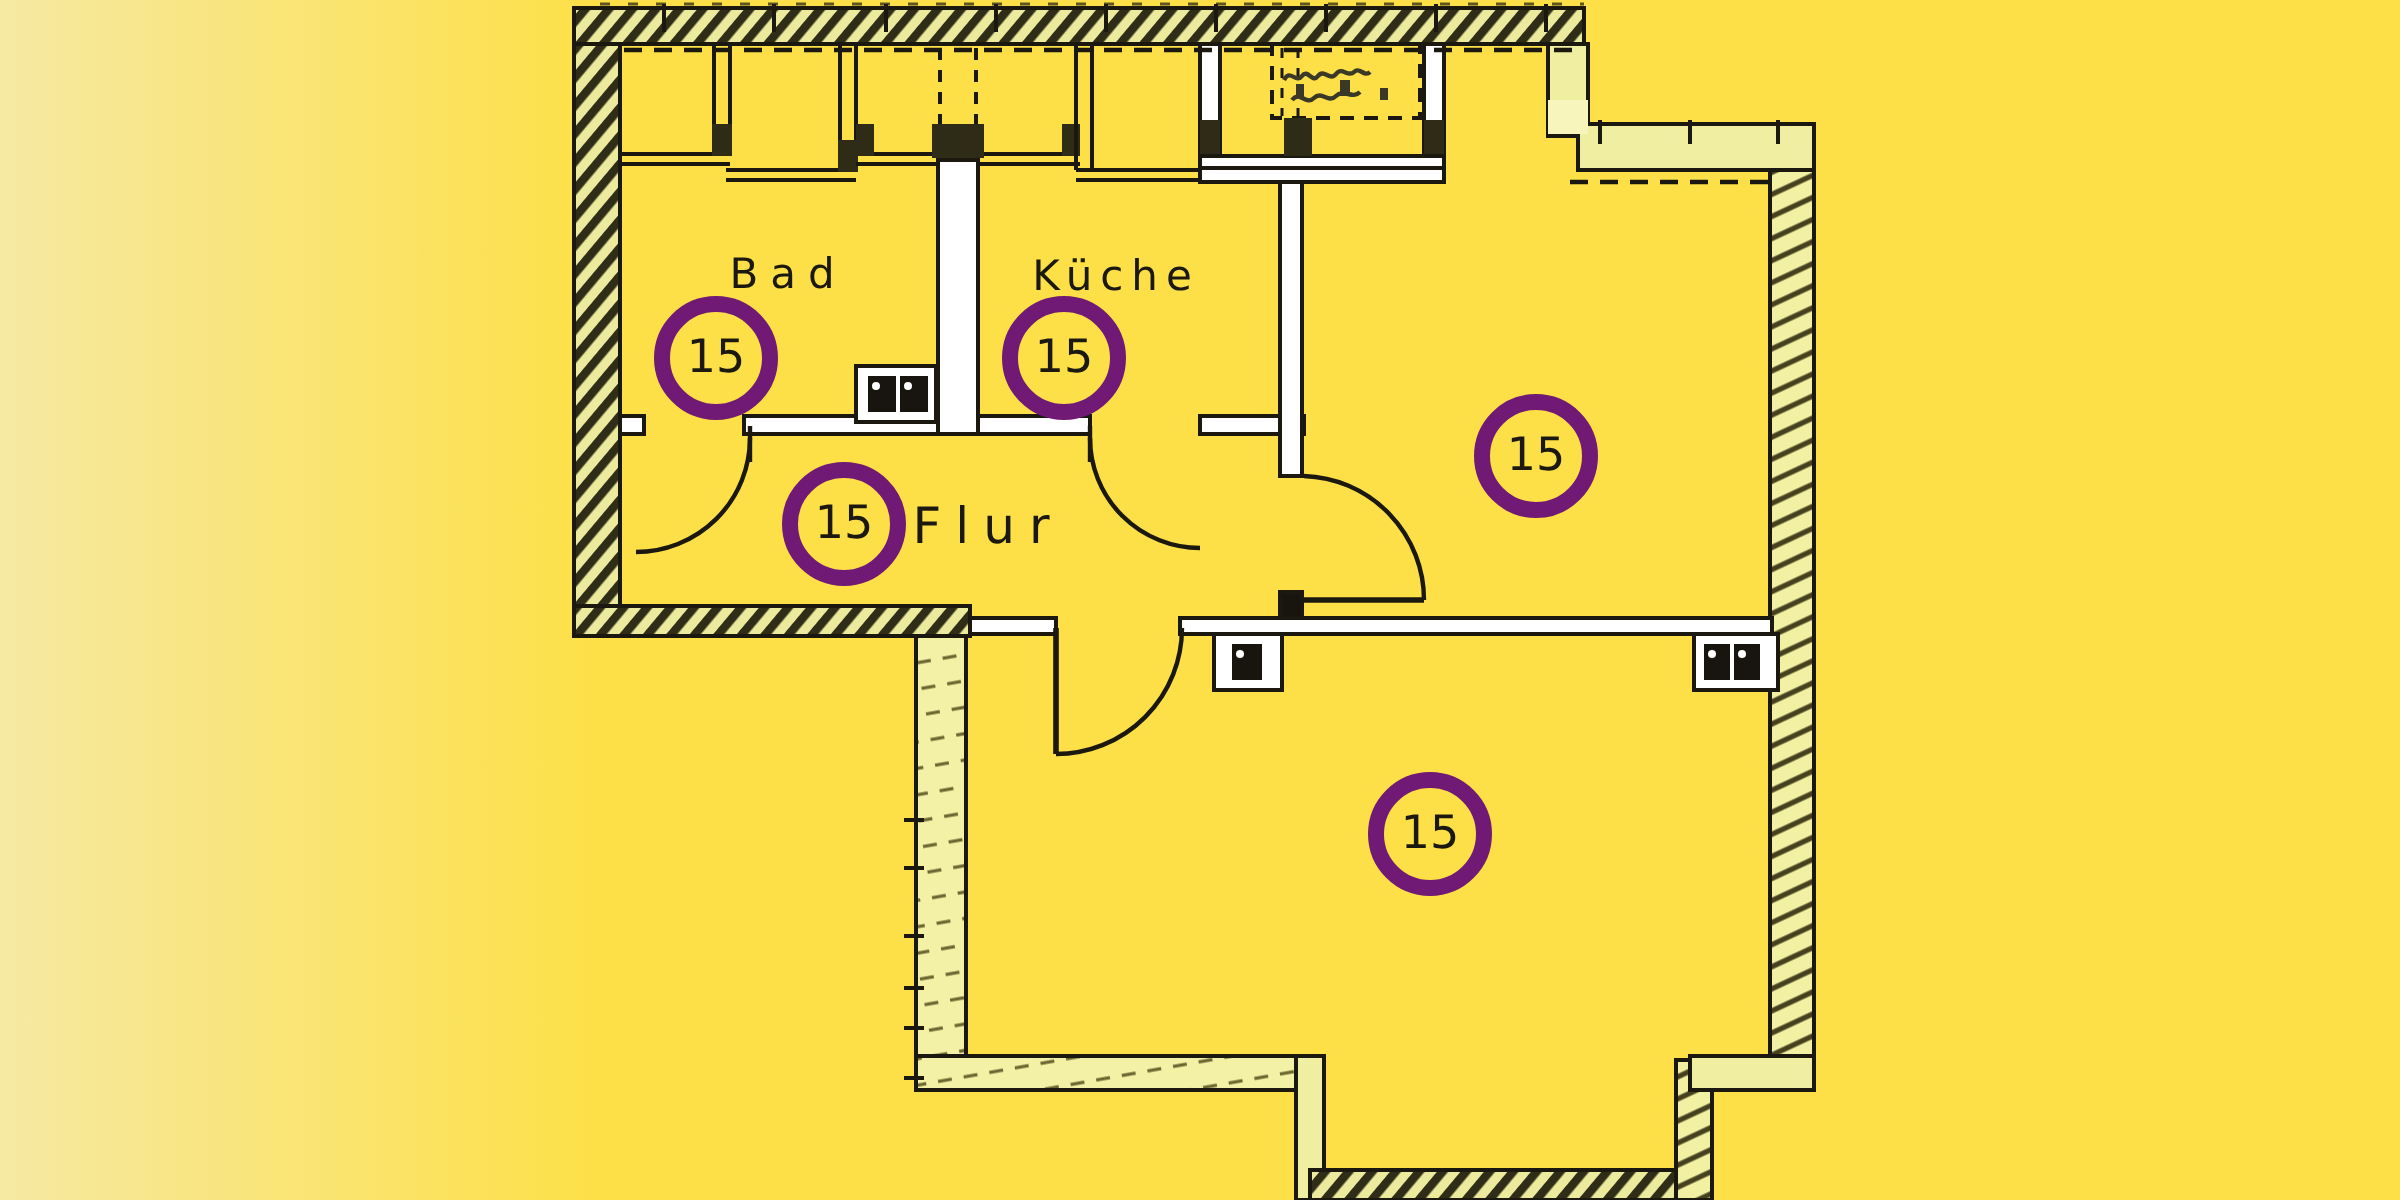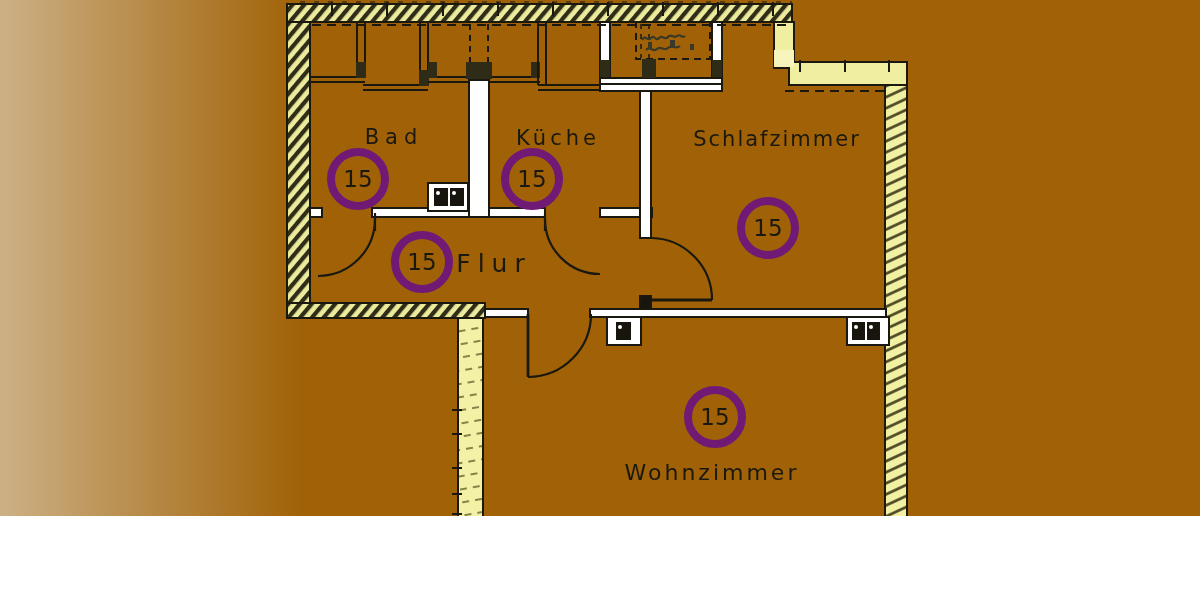--- a/index.html
+++ b/index.html
@@ -1,18 +1,18 @@
 <!DOCTYPE html>
 <html><head>
 <meta charset="utf-8">
 <style>
   html,body{margin:0;padding:0;background:#ffffff;}
   #stage{
-    position:relative;width:1200px;height:516px;overflow:hidden;
-    background:#a16207;
+    position:relative;width:1200px;height:600px;overflow:hidden;
+    background:#fde047;
     font-family:"DejaVu Sans", sans-serif;
   }
   #plan-svg{position:absolute;left:0;top:0;}
   .scan-shade{position:absolute;pointer-events:none;}
   .room-label{
     position:absolute;transform:translate(-50%,-50%);
     color:#1b190f;font-size:21px;font-weight:500;white-space:nowrap;
   }
   .room-number{
     position:absolute;transform:translate(-50%,-50%);
@@ -140,23 +140,21 @@
       <path d="M545 219 A55 55 0 0 0 600 274"></path>
       <path d="M652 300 H712" stroke-width="2.8"></path>
       <path d="M652 238 A62 62 0 0 1 712 300"></path>
       <path d="M528 314 V377" stroke-width="2.8"></path>
       <path d="M528 377 A63 63 0 0 0 591 314"></path>
     </g>
   </svg>
 
   <div class="room-label ls6" style="left:394px;top:137px">Bad</div>
   <div class="room-label ls4" style="left:558px;top:138px">Küche</div>
-  <div class="room-label ls2" style="left:777px;top:139px">Schlafzimmer</div>
   <div class="room-label ls7" style="left:494px;top:263px;font-size:25px">Flur</div>
-  <div class="room-label ls3" style="left:712px;top:472px;font-size:22px">Wohnzimmer</div>
 
   <div class="room-number" style="left:358px;top:179px">15</div>
   <div class="room-number" style="left:532px;top:179px">15</div>
   <div class="room-number" style="left:768px;top:228px">15</div>
   <div class="room-number" style="left:422px;top:262px">15</div>
   <div class="room-number" style="left:715px;top:417px">15</div>
 
 </div>
 
 </body></html>

